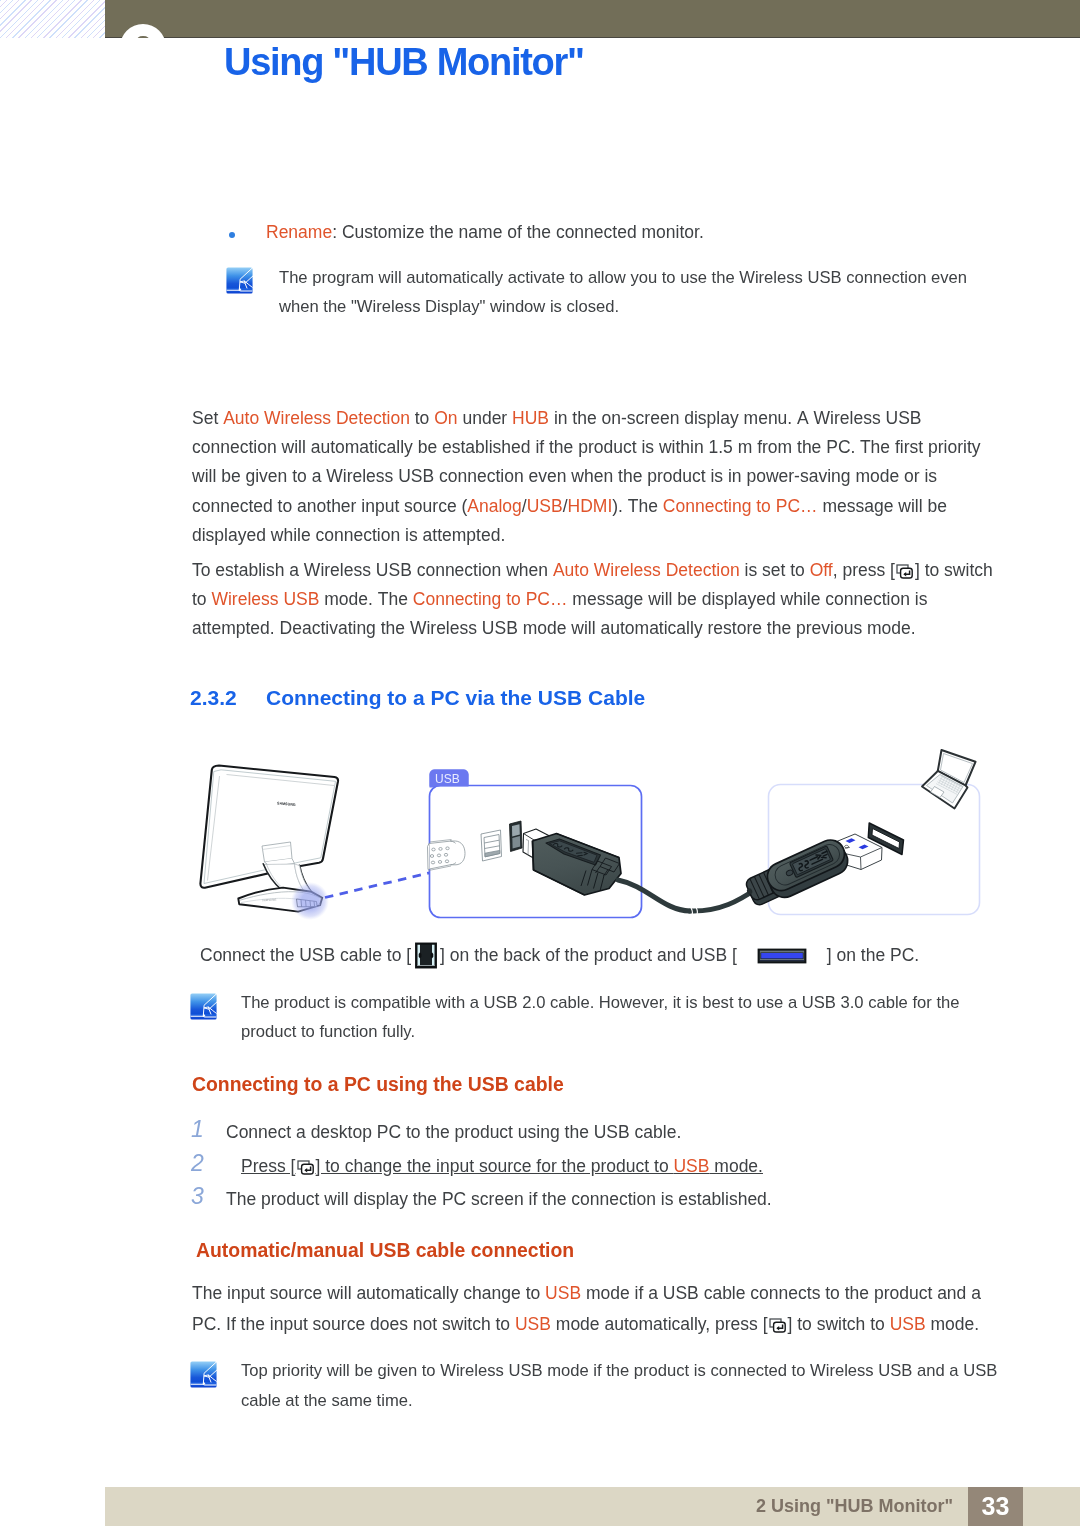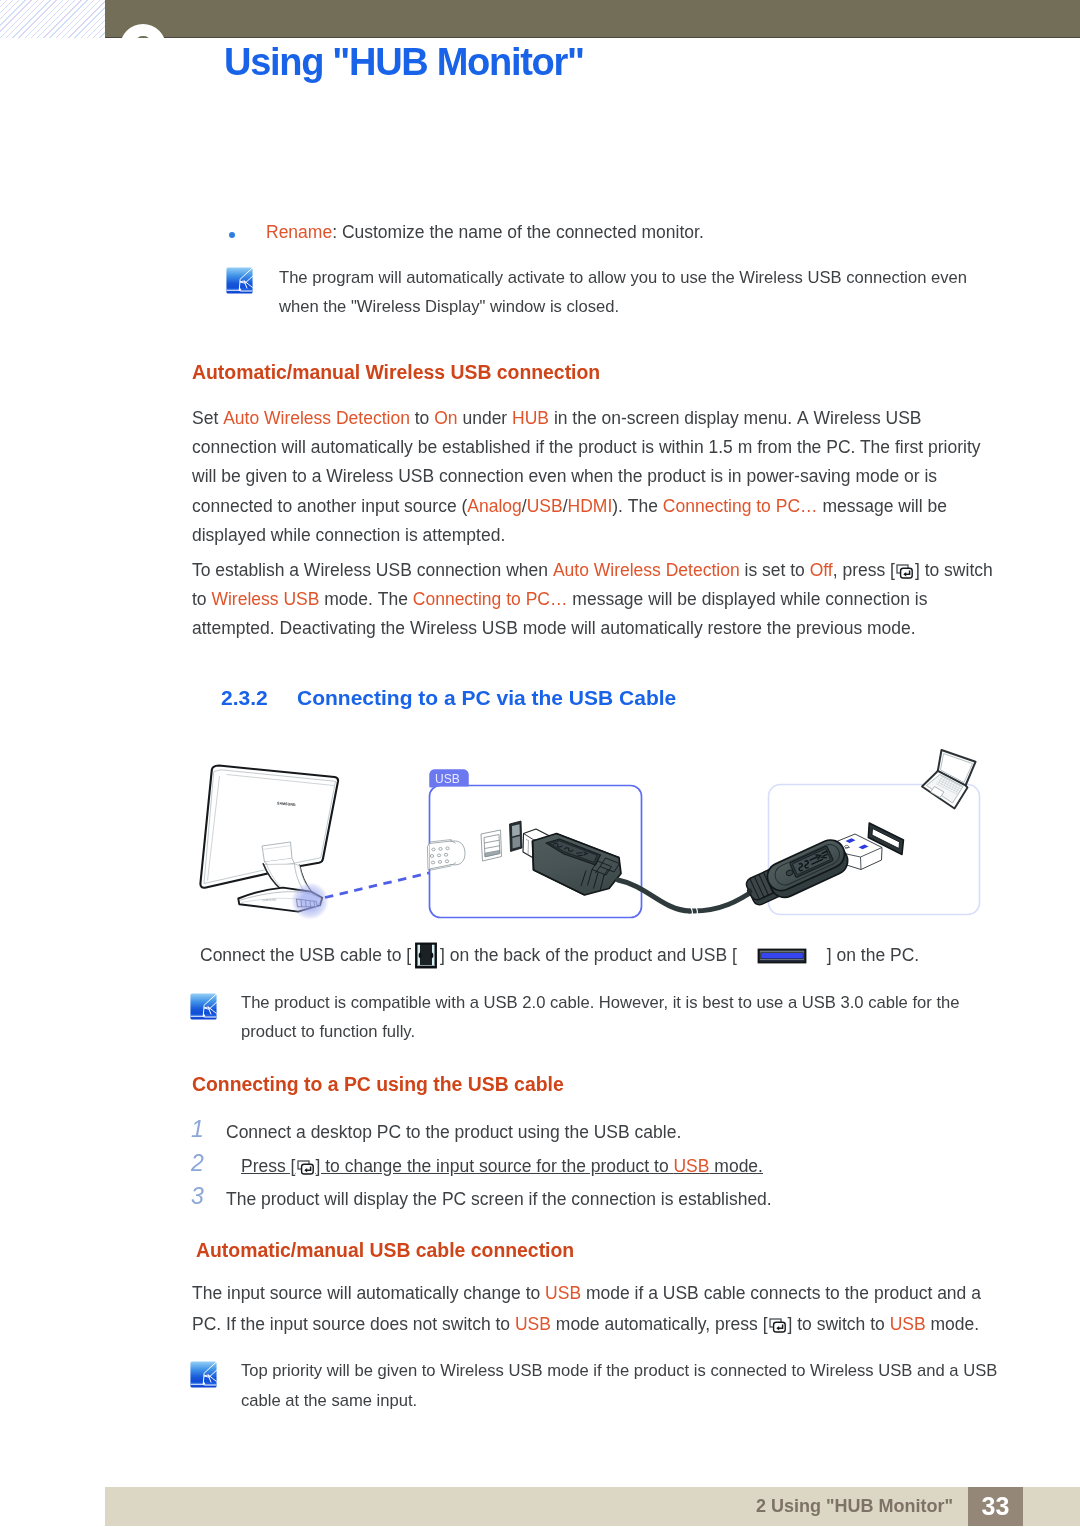--- a/index.html
+++ b/index.html
@@ -31,21 +31,21 @@
     line-height:39px;text-align:right;font-size:18px;font-weight:bold;color:#7e7266;}
   .pagebox{position:absolute;left:968px;top:1487px;width:55px;height:39px;background:#948778;}
   .pagenum{position:absolute;left:968px;top:1487px;width:55px;height:39px;line-height:39px;
     text-align:center;font-size:25px;font-weight:bold;color:#ffffff;}
 
   
   .body-txt{position:absolute;font-size:17.5px;color:#3e4144;line-height:29.3px;}
   .or{color:#e0542b;}
   .h3{position:absolute;font-size:19.4px;font-weight:bold;color:#cf4418;}
   .h2{position:absolute;font-size:21px;font-weight:bold;color:#1863e8;}
-  .h2 .num{display:inline-block;width:76px;margin-left:31px;}
+  .h2 .num{display:inline-block;width:76px;}
 
   .bullet{position:absolute;width:6px;height:6px;border-radius:50%;background:#2f7fe0;}
 
   .noteicon{position:absolute;width:27px;height:27px;}
   .note-txt{font-size:16.6px;}
   .listnum{position:absolute;font-size:23px;font-style:italic;color:#8ba7d8;font-weight:normal;}
 
   
   .ic{display:inline-block;vertical-align:-3px;}
   .ic-src{width:17px;height:15px;vertical-align:-3px;margin:0 1.5px;}
@@ -94,21 +94,20 @@
   <path d="M12.9 13.8 L12.4 19.6"></path>
   <path d="M17.6 15.0 L19.5 19.8"></path>
   <path d="M21.0 16.2 L24.6 19.0"></path>
 </g>
 <path d="M12.2 18.2 L11.7 21.5 L14.4 21.5 Z" fill="#ffffff"></path>
 <path d="M0.6 21.5 L11.9 21.5 L13.8 22.3 L24.4 22.3" stroke="#ffffff" stroke-width="1.0" fill="none"></path>
 </svg></div>
   <div class="body-txt note-txt" style="left:279px;top:263px">The program will automatically activate to allow you to use the Wireless USB connection even</div>
   <div class="body-txt note-txt" style="left:279px;top:292px">when the "Wireless Display" window is closed.</div>
 
-  <div class="h3" style="left:192px;top:361px">Automatic/manual Wireless USB connection</div>
   <div class="body-txt rich" style="left:192px;top:404px"><span>Set&nbsp;</span><span class="or">Auto&nbsp;Wireless&nbsp;Detection</span><span>&nbsp;to&nbsp;</span><span class="or">On</span><span>&nbsp;under&nbsp;</span><span class="or">HUB</span><span>&nbsp;in&nbsp;the&nbsp;on-screen&nbsp;display&nbsp;menu.&nbsp;A&nbsp;Wireless&nbsp;USB</span></div>
   <div class="body-txt" style="left:192px;top:433px">connection will automatically be established if the product is within 1.5 m from the PC. The first priority</div>
   <div class="body-txt" style="left:192px;top:462px">will be given to a Wireless USB connection even when the product is in power-saving mode or is</div>
   <div class="body-txt rich" style="left:192px;top:492px"><span>connected&nbsp;to&nbsp;another&nbsp;input&nbsp;source&nbsp;(</span><span class="or">Analog</span><span>/</span><span class="or">USB</span><span>/</span><span class="or">HDMI</span><span>).&nbsp;The&nbsp;</span><span class="or">Connecting&nbsp;to&nbsp;PC…</span><span>&nbsp;message&nbsp;will&nbsp;be</span></div>
   <div class="body-txt" style="left:192px;top:521px">displayed while connection is attempted.</div>
 
   <div class="body-txt rich" style="left:192px;top:556px"><span>To&nbsp;establish&nbsp;a&nbsp;Wireless&nbsp;USB&nbsp;connection&nbsp;when&nbsp;</span><span class="or">Auto&nbsp;Wireless&nbsp;Detection</span><span>&nbsp;is&nbsp;set&nbsp;to&nbsp;</span><span class="or">Off</span><span>,&nbsp;press&nbsp;[</span><span class="ic ic-src"><svg viewBox="0 0 17 15" width="17" height="15">
           <rect x="1" y="1" width="11" height="8" fill="#fff" stroke="#4a4f53" stroke-width="1.3"></rect>
           <rect x="4.6" y="4.2" width="11.6" height="9.8" rx="2.6" fill="#fff" stroke="#17191b" stroke-width="1.4"></rect>
           <path d="M13.6 6.6 v3.6 h-5.4" fill="none" stroke="#17191b" stroke-width="1.5"></path>
@@ -431,15 +430,15 @@
   <path d="M12.9 13.8 L17.0 12.9 L21.0 16.2"></path>
   <path d="M17.0 12.9 L17.6 15.0"></path>
   <path d="M12.9 13.8 L12.4 19.6"></path>
   <path d="M17.6 15.0 L19.5 19.8"></path>
   <path d="M21.0 16.2 L24.6 19.0"></path>
 </g>
 <path d="M12.2 18.2 L11.7 21.5 L14.4 21.5 Z" fill="#ffffff"></path>
 <path d="M0.6 21.5 L11.9 21.5 L13.8 22.3 L24.4 22.3" stroke="#ffffff" stroke-width="1.0" fill="none"></path>
 </svg></div>
   <div class="body-txt note-txt" style="left:241px;top:1356px">Top priority will be given to Wireless USB mode if the product is connected to Wireless USB and a USB</div>
-  <div class="body-txt note-txt" style="left:241px;top:1386px">cable at the same input.</div>
+  <div class="body-txt note-txt" style="left:241px;top:1386px">cable at the same time.</div>
 
 </div>
 
 </body></html>

